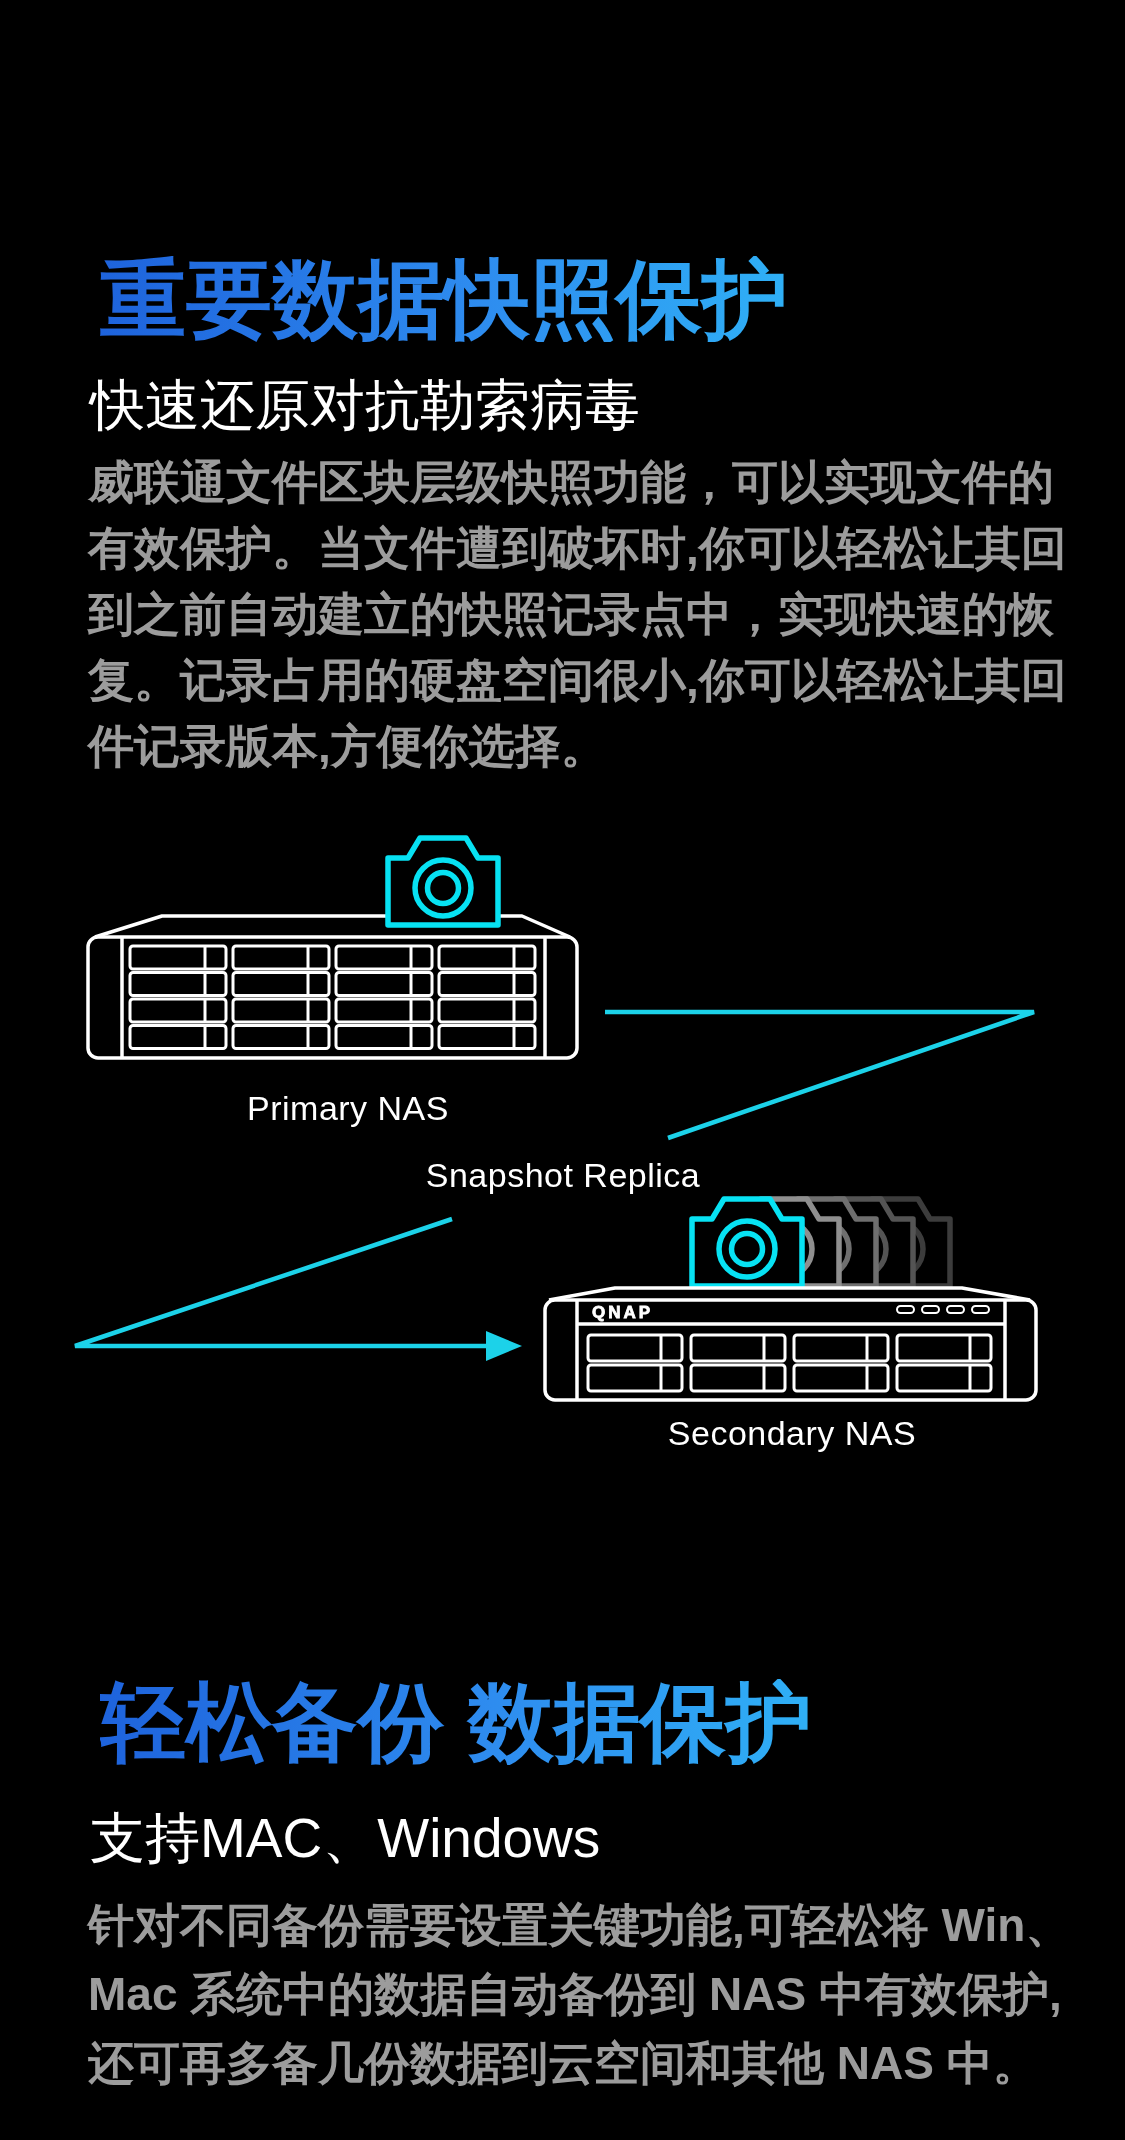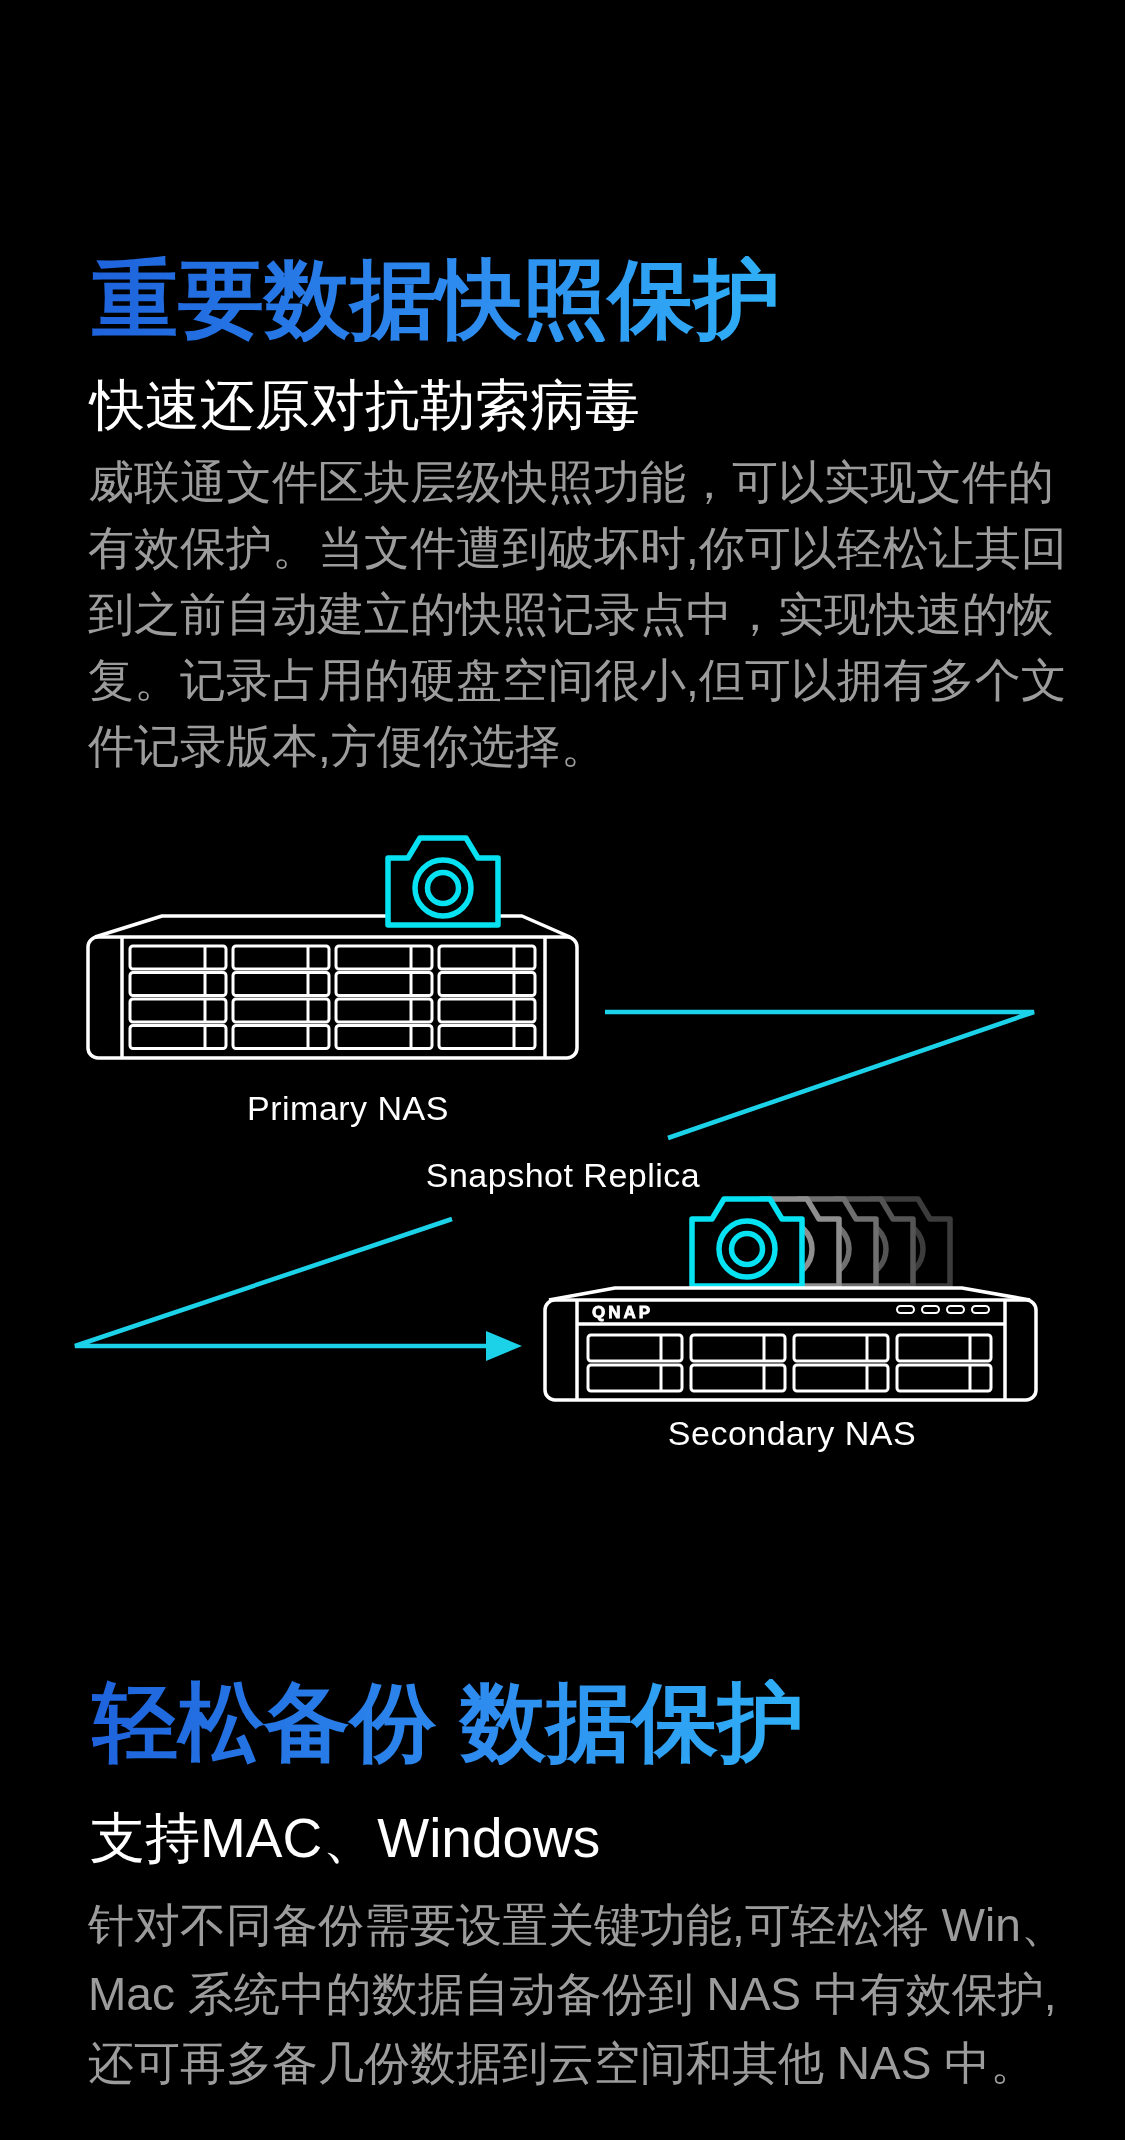--- a/index.html
+++ b/index.html
@@ -1,25 +1,25 @@
 <!DOCTYPE html>
 <html><head>
 <meta charset="utf-8">
 <style>
   html,body{margin:0;padding:0;background:#000;}
   #page{position:relative;width:1125px;height:2140px;background:#000;overflow:hidden;
         font-family:"Liberation Sans","DejaVu Sans",sans-serif;}
   .abs{position:absolute;}
-  .sec-title{left:92px;font-size:86px;font-weight:700;line-height:1;white-space:nowrap;
+  .sec-title{left:100px;font-size:86px;font-weight:700;line-height:1;white-space:nowrap;
              background:linear-gradient(90deg,#1E63DC 0%,#2E8CEF 55%,#2FB0F6 100%);
              -webkit-background-clip:text;background-clip:text;
              color:transparent;-webkit-text-fill-color:transparent;display:inline-block;}
   .sec-sub{left:90px;font-size:55px;font-weight:400;line-height:1.15;color:#ffffff;white-space:nowrap;}
   .sec-para{left:88px;width:1000px;font-size:46px;font-weight:500;color:#9C9C9C;}
-  .para-line{white-space:nowrap;}
+  .para-line{white-space:nowrap;font-weight:bold;}
   #para1 .para-line{line-height:66px;}
   #para2 .para-line{line-height:69px;}
   #t1{top:198px;}
   #st1{top:328px;}
   #para1{top:449px;}
   #t2{top:1641px;margin-top:38px;}
   #st2{top:1763px;margin-top:44px;}
   #para2{top:1891px;}
   #diagram{top:800px;left:0;width:1125px;height:700px;}
   svg text{font-family:"Liberation Sans","DejaVu Sans",sans-serif;}
@@ -30,21 +30,21 @@
 <body>
 
 <div id="page">
 
   <h1 id="t1" class="abs sec-title">重要数据快照保护</h1>
   <h2 id="st1" class="abs sec-sub">快速还原对抗勒索病毒</h2>
   <div id="para1" class="abs sec-para">
     <div class="para-line">威联通文件区块层级快照功能，可以实现文件的</div>
     <div class="para-line">有效保护。当文件遭到破坏时,你可以轻松让其回</div>
     <div class="para-line">到之前自动建立的快照记录点中，实现快速的恢</div>
-    <div class="para-line">复。记录占用的硬盘空间很小,但可以拥有多个文</div>
+    <div class="para-line">复。记录占用的硬盘空间很小,你可以轻松让其回</div>
     <div class="para-line">件记录版本,方便你选择。</div>
   </div>
 
   <svg id="diagram" class="abs" viewBox="0 0 1125 700">
     <defs>
 
       <g id="bayA">
         <rect x="0" y="0" width="96" height="23" rx="3" fill="none"></rect>
         <line x1="75" y1="0" x2="75" y2="23"></line>
       </g>

